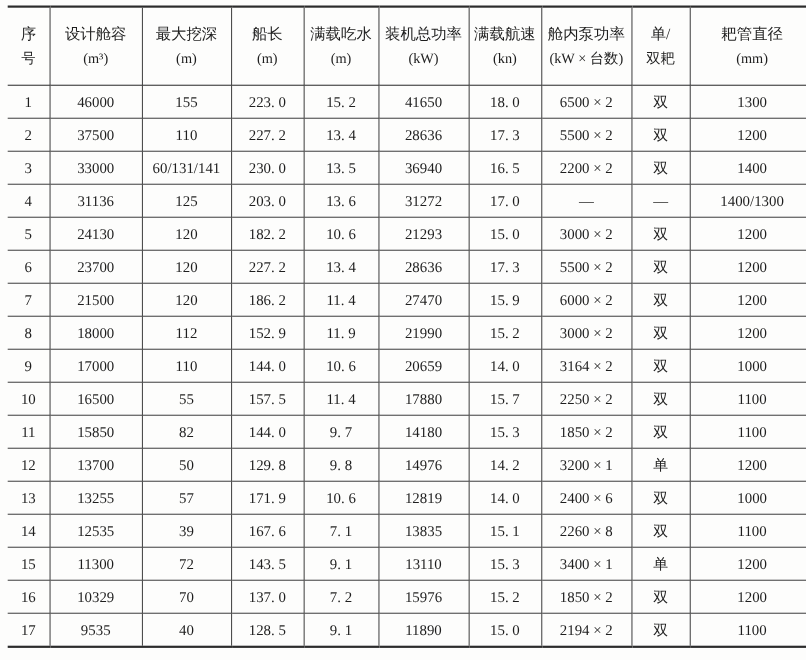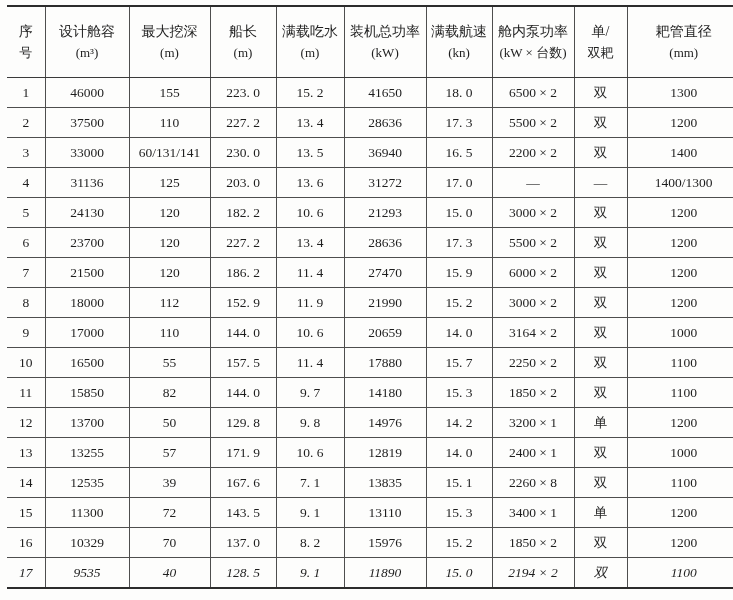--- a/index.html
+++ b/index.html
@@ -43,21 +43,20 @@
     line-height: 1.55;
   }
   thead .h2 { font-size: 13px; }
 
   tbody td {
     height: 29px;
     font-size: 13.5px;
   }
   tbody tr:last-child td {
     border-bottom: 2.5px solid #2c2c2c;
-    font-style: italic;
   }
 </style>
 </head>
 <body>
 
 <div class="table-wrap">
   <table>
     <colgroup>
       <col style="width:38px">
       <col style="width:84px">
@@ -260,21 +259,21 @@
           <td>1200</td>
         </tr>
         <tr>
           <td>13</td>
           <td>13255</td>
           <td>57</td>
           <td>171. 9</td>
           <td>10. 6</td>
           <td>12819</td>
           <td>14. 0</td>
-          <td>2400 × 1</td>
+          <td>2400 × 6</td>
           <td>双</td>
           <td>1000</td>
         </tr>
         <tr>
           <td>14</td>
           <td>12535</td>
           <td>39</td>
           <td>167. 6</td>
           <td>7. 1</td>
           <td>13835</td>
@@ -293,21 +292,21 @@
           <td>15. 3</td>
           <td>3400 × 1</td>
           <td>单</td>
           <td>1200</td>
         </tr>
         <tr>
           <td>16</td>
           <td>10329</td>
           <td>70</td>
           <td>137. 0</td>
-          <td>8. 2</td>
+          <td>7. 2</td>
           <td>15976</td>
           <td>15. 2</td>
           <td>1850 × 2</td>
           <td>双</td>
           <td>1200</td>
         </tr>
         <tr>
           <td>17</td>
           <td>9535</td>
           <td>40</td>

